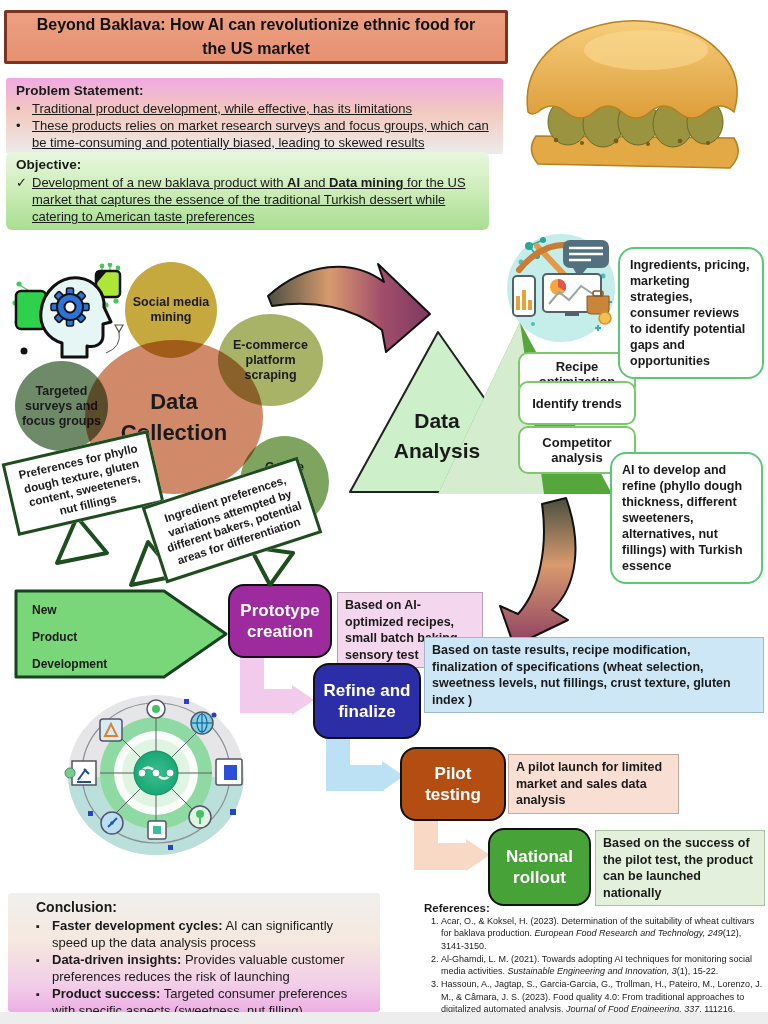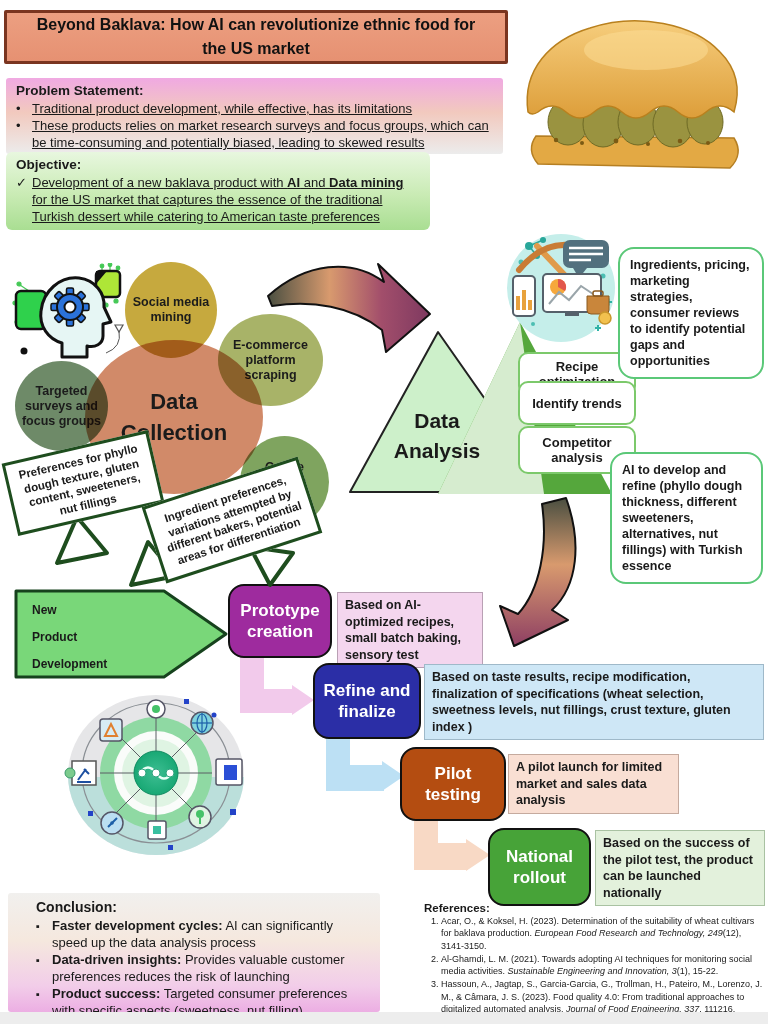--- a/index.html
+++ b/index.html
@@ -8,21 +8,21 @@
   .abs{position:absolute;}
 
   
   .title{left:4px;top:10px;width:504px;height:54px;background:linear-gradient(180deg,#EC9F81,#E69172);
          border:3px solid #7A3520;border-radius:2px;display:flex;align-items:center;justify-content:center;
          text-align:center;font-weight:bold;font-size:16px;line-height:24px;color:#111;padding:0 18px;box-sizing:border-box;}
 
   
   .problem{left:6px;top:78px;width:497px;height:76px;background:linear-gradient(180deg,#F0A9E2 0%,#F2C9BE 45%,#ECECEC 100%);
            padding:5px 10px;box-sizing:border-box;border-radius:3px;}
-  .objective{left:6px;top:152px;width:424px;height:78px;background:linear-gradient(180deg,#E8F7DF 0%,#C9EBB4 55%,#A9DE92 100%);
+  .objective{left:6px;top:152px;width:483px;height:78px;background:linear-gradient(180deg,#E8F7DF 0%,#C9EBB4 55%,#A9DE92 100%);
              padding:5px 10px;box-sizing:border-box;border-radius:6px;}
   .boxhead{font-weight:bold;font-size:13.5px;margin-bottom:2px;}
   .blist{font-size:13px;line-height:17px;}
   .blist .row{display:flex;}
   .blist .mk{width:16px;flex:none;text-align:left;}
   .blist .tx{flex:1;text-decoration:underline;}
 
   
   .baklava{left:498px;top:0;width:270px;height:182px;}
 
@@ -62,21 +62,21 @@
 
   
   .stage{border:2px solid #111;border-radius:16px;color:#fff;display:flex;align-items:center;justify-content:center;
          text-align:center;font-weight:bold;font-size:17px;line-height:21px;z-index:3;padding:4px;box-sizing:border-box;}
   .s1{left:228px;top:584px;width:104px;height:74px;background:#9E2B9E;}
   .s2{left:313px;top:663px;width:108px;height:76px;background:#2B2EA6;}
   .s3{left:400px;top:747px;width:106px;height:74px;background:#B44D11;}
   .s4{left:488px;top:828px;width:103px;height:78px;background:#47A338;}
   .desc{font-weight:bold;font-size:12.5px;line-height:16.5px;padding:4px 7px;box-sizing:border-box;z-index:2;}
   .d1{left:337px;top:592px;width:146px;background:#F4D6EE;border:1px solid #B9A0B4;}
-  .d2{left:424px;top:664px;width:340px;background:#CEE7F6;border:1px solid #9FB9C9;}
+  .d2{left:424px;top:637px;width:340px;background:#CEE7F6;border:1px solid #9FB9C9;}
   .d3{left:508px;top:754px;width:171px;background:#F9DFD3;border:1px solid #C5AA9E;}
   .d4{left:595px;top:830px;width:170px;background:#E3F1DC;border:1px solid #A9C2A2;}
 
   
   .ebar{z-index:1;}
   .ep{background:#F2CAEB;} .eb{background:#BCE0F4;} .ec{background:#F8D9C5;}
   .ehead{width:0;height:0;z-index:1;}
   .ehp{left:292px;top:685px;border-top:15px solid transparent;border-bottom:15px solid transparent;border-left:22px solid #F2CAEB;}
   .ehb{left:382px;top:761px;border-top:15px solid transparent;border-bottom:15px solid transparent;border-left:22px solid #BCE0F4;}
   .ehc{left:466px;top:839px;border-top:16px solid transparent;border-bottom:16px solid transparent;border-left:24px solid #F8D9C5;}

